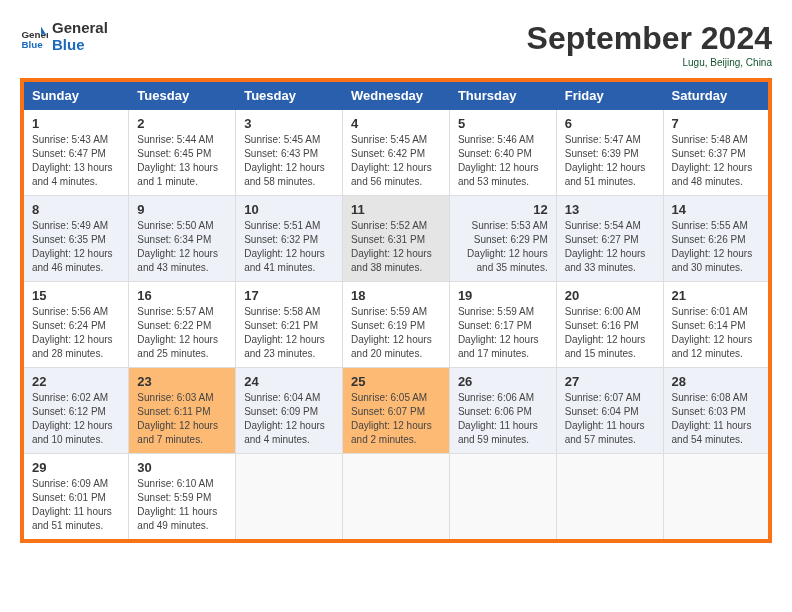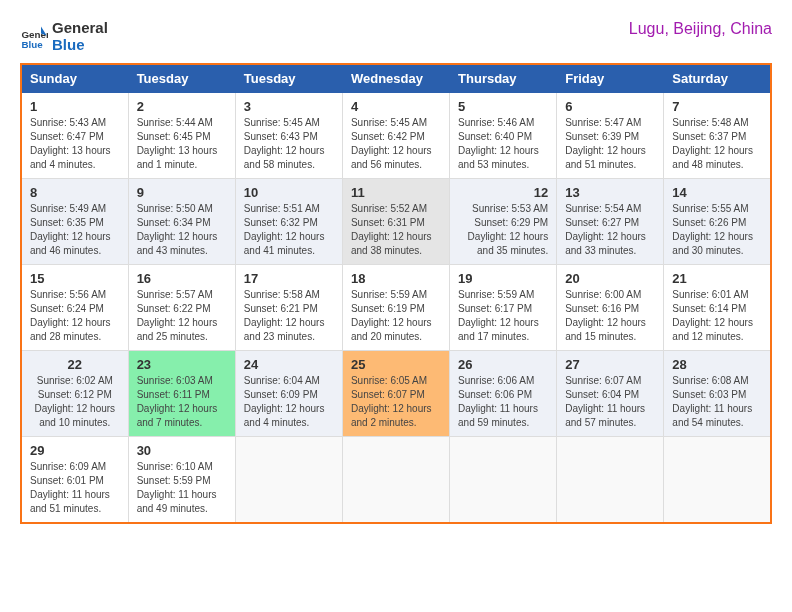--- a/index.html
+++ b/index.html
@@ -27,27 +27,27 @@
     }
     .title-area {
       text-align: right;
     }
     .month-title {
       font-size: 32px;
       font-weight: bold;
       color: #333;
     }
     .location {
-      font-size: 16px;
-      color: #a21caf;
+      font-size: 10px;
+      color: #14532d;
     }
     .calendar-table {
       width: 100%;
       border-collapse: collapse;
-      border: 2px solid #f97316;
+      border: 4px solid #f97316;
       padding-left: 48px;
     }
     .calendar-table th {
       background: #2a5fad;
       color: #fff;
       font-size: 13px;
       font-weight: bold;
       text-align: left;
       padding: 6px 8px;
       border: 1px solid #2a5fad;
@@ -87,20 +87,21 @@
       <text x="2" y="22" font-size="14" font-weight="bold" fill="#333">General</text>
       <text x="2" y="36" font-size="14" font-weight="bold" fill="#1a6bbf">Blue</text>
       <polygon points="30,5 38,18 30,15" fill="#1a6bbf"></polygon>
     </svg>
     <div>
       <div style="font-size:15px;font-weight:bold;color:#333;line-height:1.1">General</div>
       <div style="font-size:15px;font-weight:bold;color:#1a6bbf;line-height:1.1">Blue</div>
     </div>
   </div>
   <div class="title-area">
+    <div class="month-title">September 2024</div>
     <div class="location">Lugu, Beijing, China</div>
   </div>
 </div>
 
 <table class="calendar-table">
   <thead>
     <tr id="weekday-header">
     <th>Sunday</th>
         <th>Tuesday</th>
         <th>Tuesday</th>
@@ -195,25 +196,25 @@
         <td>
           <div class="day-number">20</div>
           <div class="day-info">Sunrise: 6:00 AM<br>Sunset: 6:16 PM<br>Daylight: 12 hours and 15 minutes.</div>
         </td>
         <td>
           <div class="day-number">21</div>
           <div class="day-info">Sunrise: 6:01 AM<br>Sunset: 6:14 PM<br>Daylight: 12 hours and 12 minutes.</div>
         </td>
       </tr>
       <tr>
-        <td style="background: rgb(238, 241, 247); text-align: center;">
+        <td style="background: rgb(238, 241, 247);">
           <div class="day-number">22</div>
           <div class="day-info">Sunrise: 6:02 AM<br>Sunset: 6:12 PM<br>Daylight: 12 hours and 10 minutes.</div>
         </td>
-        <td style="background: #86efac;">
+        <td style="background: #fdba74;">
           <div class="day-number">23</div>
           <div class="day-info">Sunrise: 6:03 AM<br>Sunset: 6:11 PM<br>Daylight: 12 hours and 7 minutes.</div>
         </td>
         <td style="background: rgb(238, 241, 247);">
           <div class="day-number">24</div>
           <div class="day-info">Sunrise: 6:04 AM<br>Sunset: 6:09 PM<br>Daylight: 12 hours and 4 minutes.</div>
         </td>
         <td style="background: #fdba74;">
           <div class="day-number">25</div>
           <div class="day-info">Sunrise: 6:05 AM<br>Sunset: 6:07 PM<br>Daylight: 12 hours and 2 minutes.</div>

